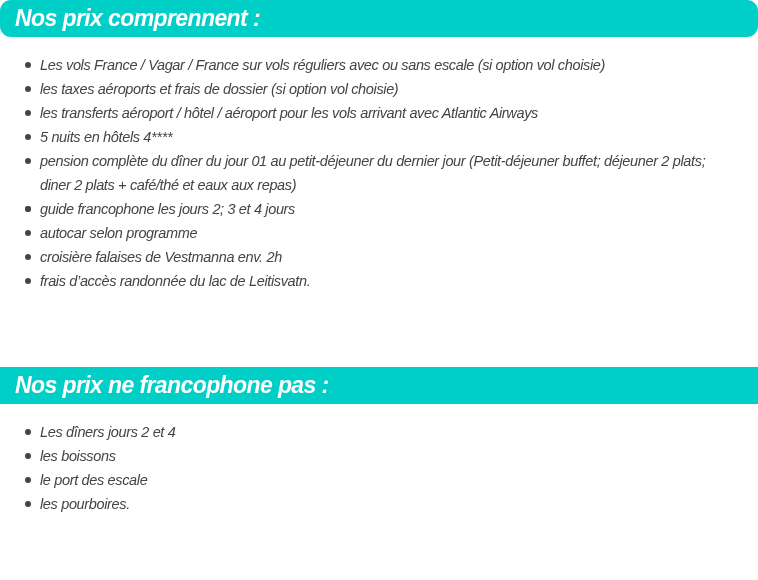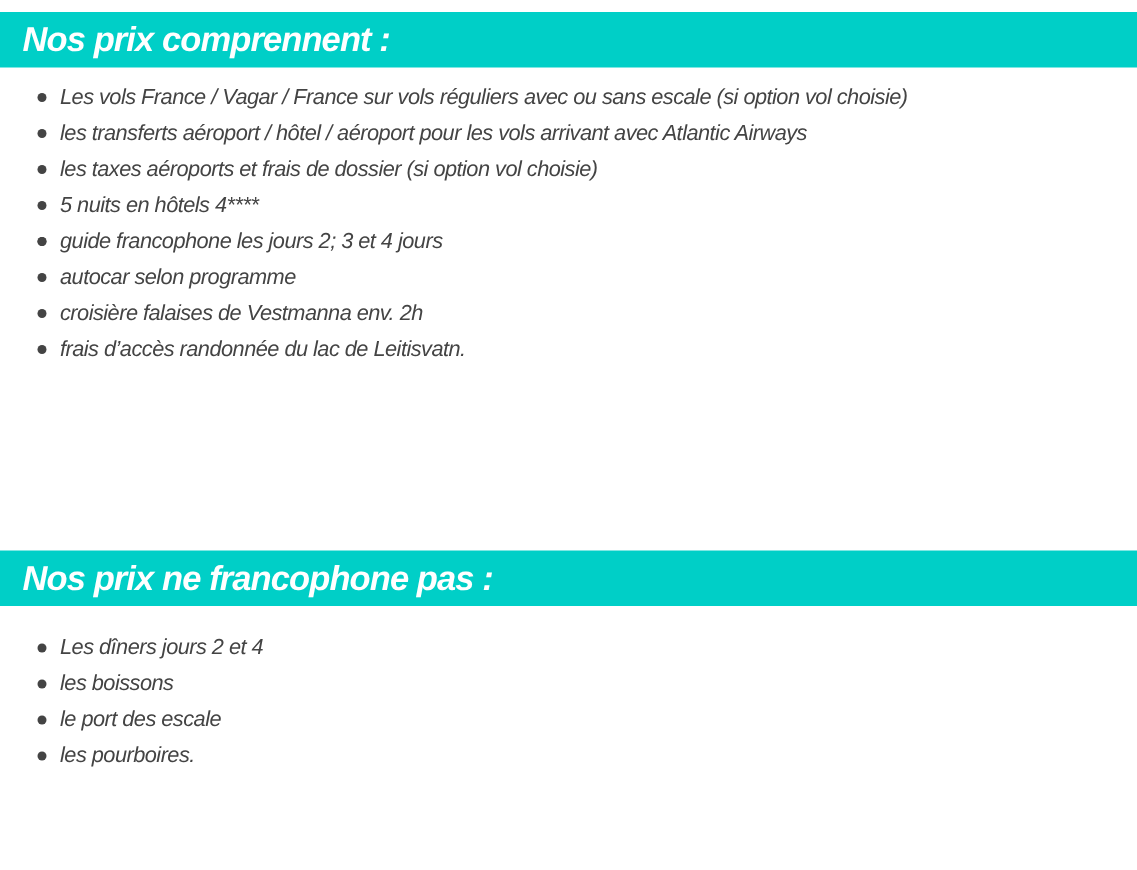--- a/index.html
+++ b/index.html
@@ -25,21 +25,21 @@
       padding-left: 15px;
     }
     .section-header h2 {
       margin: 0;
       font-size: 23px;
       line-height: 37px;
       font-weight: bold;
       font-style: italic;
       letter-spacing: -0.6px;
     }
-    #hdr-included { top: 8px; }
+    #hdr-included { top: 0; border-radius: 11px; }
     #hdr-excluded { top: 367px; }
     ul.items {
       position: absolute;
       left: 0;
       margin: 0;
       padding: 0;
       list-style: none;
       width: 758px;
     }
     #list-included { top: 53px; }
@@ -66,23 +66,24 @@
   </style>
 </head>
 <body>
 
 <div class="section-header" id="hdr-included">
   <h2>Nos prix comprennent :</h2>
 </div>
 
 <ul class="items" id="list-included">
   <li><span class="bullet"></span><span>Les vols France / Vagar / France sur vols réguliers avec ou sans escale (si option vol choisie)</span></li>
+  <li><span class="bullet"></span><span>les taxes aéroports et frais de dossier (si option vol choisie)</span></li>
   <li><span class="bullet"></span><span>les transferts aéroport / hôtel / aéroport pour les vols arrivant avec Atlantic Airways</span></li>
-  <li><span class="bullet"></span><span>les taxes aéroports et frais de dossier (si option vol choisie)</span></li>
   <li><span class="bullet"></span><span>5 nuits en hôtels 4****</span></li>
+  <li><span class="bullet"></span><span>pension complète du dîner du jour 01 au petit-déjeuner du dernier jour (Petit-déjeuner buffet; déjeuner 2 plats; diner 2 plats + café/thé et eaux aux repas)</span></li>
   <li><span class="bullet"></span></li>
   <li><span class="bullet"></span><span>guide francophone les jours 2; 3 et 4 jours</span></li>
   <li><span class="bullet"></span><span>autocar selon programme</span></li>
   <li><span class="bullet"></span><span>croisière falaises de Vestmanna env. 2h</span></li>
   <li><span class="bullet"></span><span>frais d’accès randonnée du lac de Leitisvatn.</span></li>
 </ul>
 
 <div class="section-header" id="hdr-excluded">
   <h2>Nos prix ne francophone pas :</h2>
 </div>

